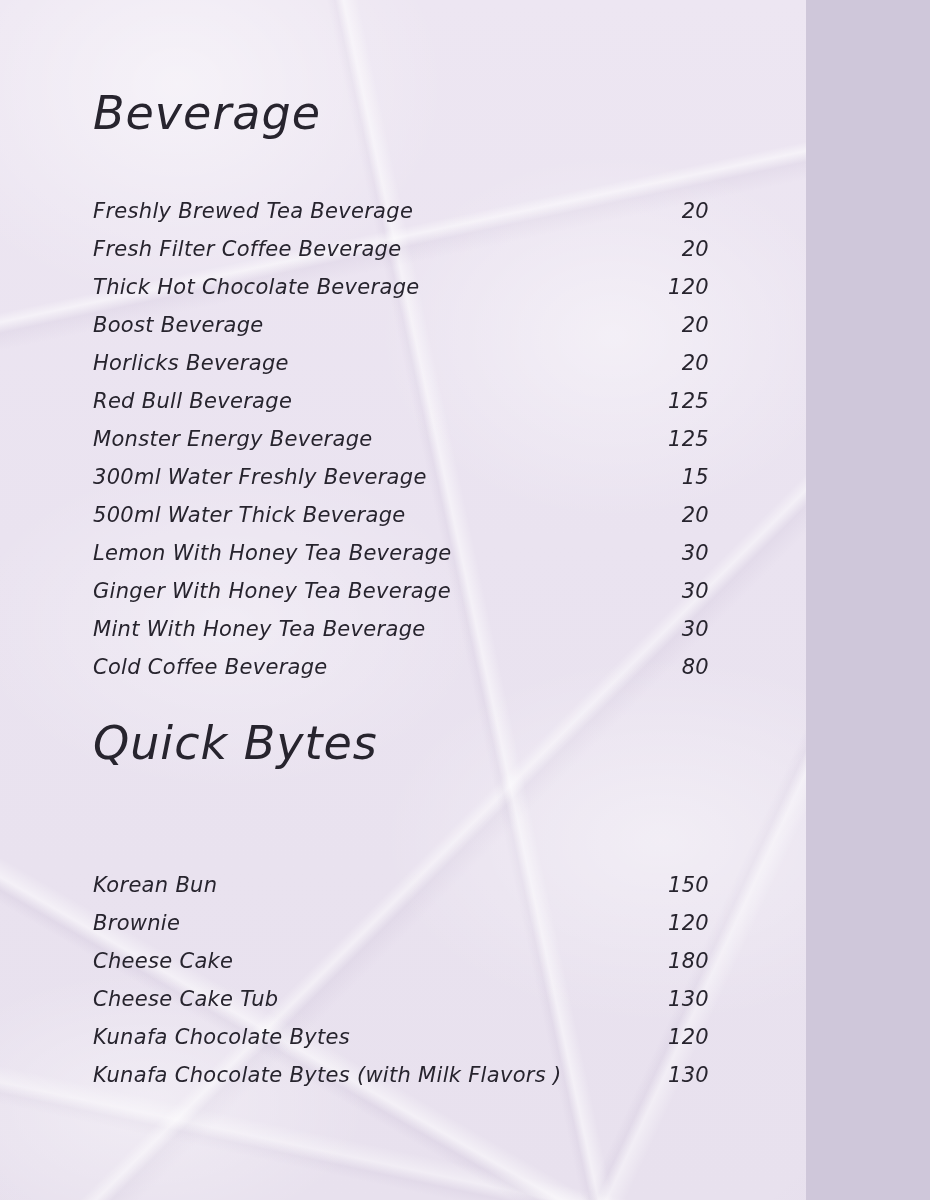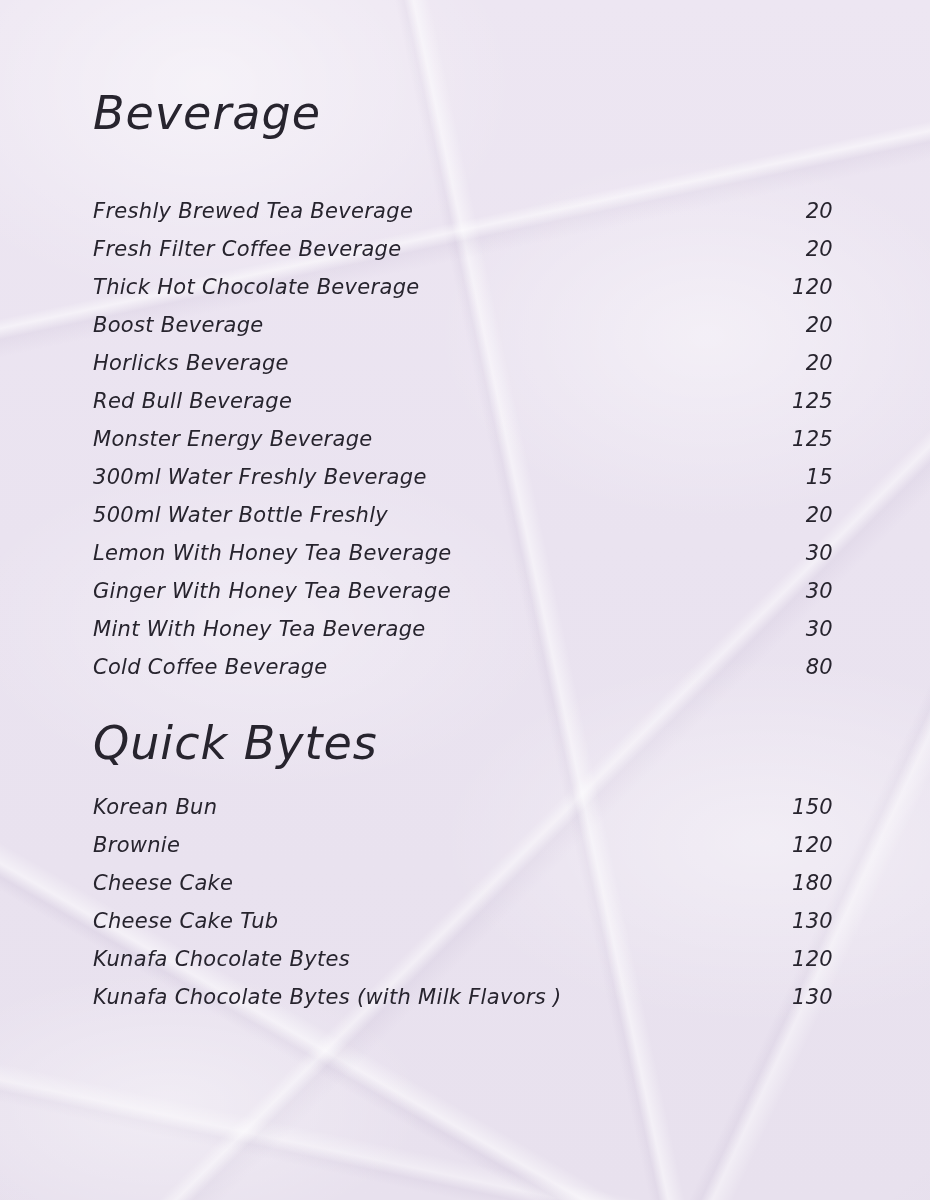--- a/index.html
+++ b/index.html
@@ -2,21 +2,21 @@
 <html><head>
 <meta charset="utf-8">
 <style>
   html, body {
     margin: 0;
     padding: 0;
     background: #cfc7da;
   }
   .sheet {
     position: relative;
-    width: 930px;
+    width: 806px;
     height: 1200px;
     overflow: hidden;
     color: #27242e;
     font-family: "DejaVu Sans", sans-serif;
     font-style: italic;
     
     background:
       
       radial-gradient(48% 26% at 22% 7%,  rgba(255,255,255,0.50), transparent 70%),
       radial-gradient(42% 22% at 76% 28%, rgba(255,255,255,0.42), transparent 70%),
@@ -45,21 +45,21 @@
     line-height: 1.2;
   }
   .title-beverage   { top: 86px; }
   .title-quickbytes { top: 716px; }
   .menu-list {
     position: absolute;
     left: 93px;
     right: 97px;
   }
   .list-beverage   { top: 192px; }
-  .list-quickbytes { top: 788px; font-style: italic; }
+  .list-quickbytes { top: 866px; font-style: italic; }
   .menu-row {
     display: flex;
     justify-content: space-between;
     align-items: center;
     height: 38px;
     font-size: 21px;
     letter-spacing: 0.3px;
     gap: 48px;
   }
   .item-name  { white-space: nowrap; }
@@ -99,21 +99,21 @@
     </div>
     <div class="menu-row">
       <span class="item-name">Monster Energy Beverage</span>
       <span class="item-price">125</span>
     </div>
     <div class="menu-row">
       <span class="item-name">300ml Water Freshly Beverage</span>
       <span class="item-price">15</span>
     </div>
     <div class="menu-row">
-      <span class="item-name">500ml Water Bottle Freshly</span>
+      <span class="item-name">500ml Water Thick Beverage</span>
       <span class="item-price">20</span>
     </div>
     <div class="menu-row">
       <span class="item-name">Lemon With Honey Tea Beverage</span>
       <span class="item-price">30</span>
     </div>
     <div class="menu-row">
       <span class="item-name">Ginger With Honey Tea Beverage</span>
       <span class="item-price">30</span>
     </div>

